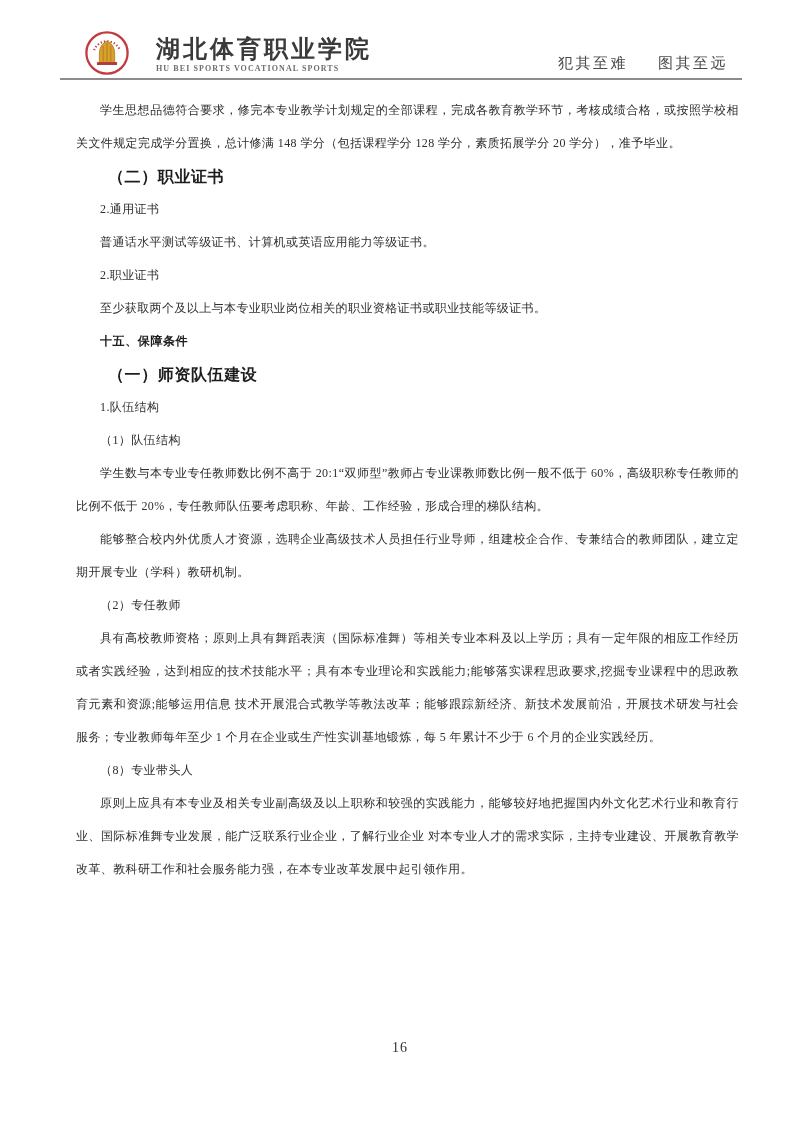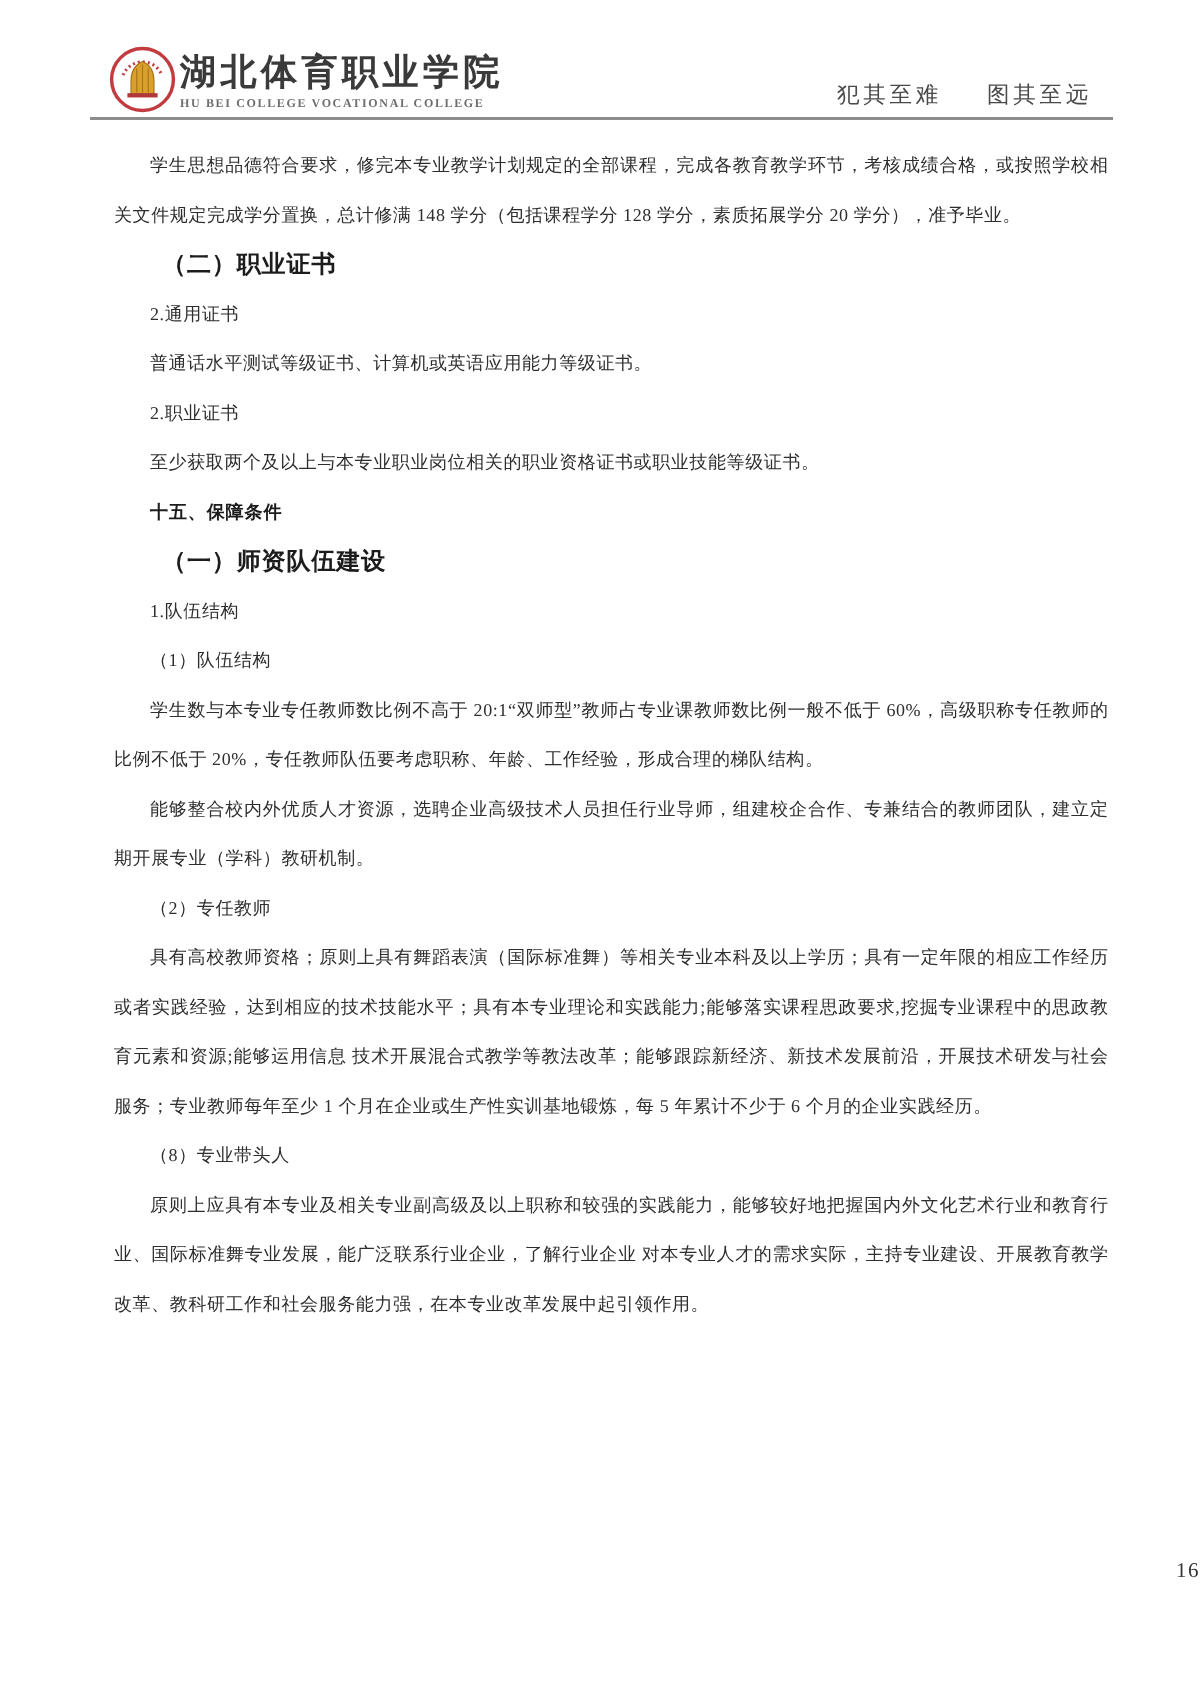--- a/index.html
+++ b/index.html
@@ -12,21 +12,21 @@
     position:relative;
     overflow:hidden;
   }
   .page { position:absolute; inset:0; }
 
   
   .header {
     position:absolute; top:28px; left:60px; right:58px; height:50px;
     border-bottom:2px solid #8c8c8c;
   }
-  .brand { position:absolute; left:12px; top:2px; display:flex; align-items:flex-start; gap:2px; }
+  .brand { position:absolute; left:24px; top:2px; display:flex; align-items:flex-start; gap:26px; }
   .logo { width:46px; height:46px; flex:0 0 auto; }
   .brand-text { padding-top:6px; }
   .name-zh {
     font-size:24px; font-weight:bold; color:#3a3a3a;
     letter-spacing:3px; line-height:26px; white-space:nowrap;
   }
   .name-en {
     font-size:8px; color:#6e6e6e; letter-spacing:1.1px;
     margin-top:2px; white-space:nowrap;
     font-family:"Liberation Serif","DejaVu Serif",serif;
@@ -49,21 +49,21 @@
     font-size:12px; line-height:33px;
     letter-spacing:0.4px;
     color:#2e2e2e;
   }
   .heading-chapter { font-weight:bold; font-size:12px; color:#1c1c1c; letter-spacing:0.6px; }
   .heading-sub     { font-weight:bold; font-size:16px; color:#1c1c1c; letter-spacing:0.6px; }
 
   
   .page-number {
     position:absolute; top:1040px; left:0; width:100%;
-    text-align:right; font-size:14px; color:#333333; letter-spacing:1px;
+    text-align:center; font-size:14px; color:#333333; letter-spacing:1px;
   }
 </style>
 </head>
 <body>
 
 <div class="page">
 
   <div class="header">
     <div class="brand">
       <span class="logo">
@@ -72,21 +72,21 @@
           <path d="M10.5,21 A14.5,14.5 0 0,1 37.5,21" fill="none" stroke="#c23b40" stroke-width="2.2" stroke-dasharray="1.4 2.1"></path>
           <path d="M16,34 L16,25 Q16,15 24,11.5 Q32,15 32,25 L32,34 Z" fill="#d9a02c" stroke="#a8741c" stroke-width="0.8"></path>
           <line x1="20" y1="16.5" x2="20" y2="33" stroke="#a8741c" stroke-width="0.8"></line>
           <line x1="24" y1="13.5" x2="24" y2="33" stroke="#a8741c" stroke-width="0.8"></line>
           <line x1="28" y1="16.5" x2="28" y2="33" stroke="#a8741c" stroke-width="0.8"></line>
           <rect x="13.5" y="33.5" width="21" height="3" fill="#b03a3a"></rect>
         </svg>
       </span>
       <span class="brand-text">
         <div class="name-zh">湖北体育职业学院</div>
-        <div class="name-en">HU BEI COLLEGE VOCATIONAL COLLEGE</div>
+        <div class="name-en">HU BEI SPORTS VOCATIONAL SPORTS</div>
       </span>
     </div>
     <div class="motto">
       <span>犯其至难</span><span class="gap"></span><span>图其至远</span>
     </div>
   </div>
 
   <div class="content">
       <p class="block paragraph">学生思想品德符合要求，修完本专业教学计划规定的全部课程，完成各教育教学环节，考核成绩合格，或按照学校相关文件规定完成学分置换，总计修满 148 学分（包括课程学分 128 学分，素质拓展学分 20 学分），准予毕业。</p>
       <p class="block heading-sub">（二）职业证书</p>

